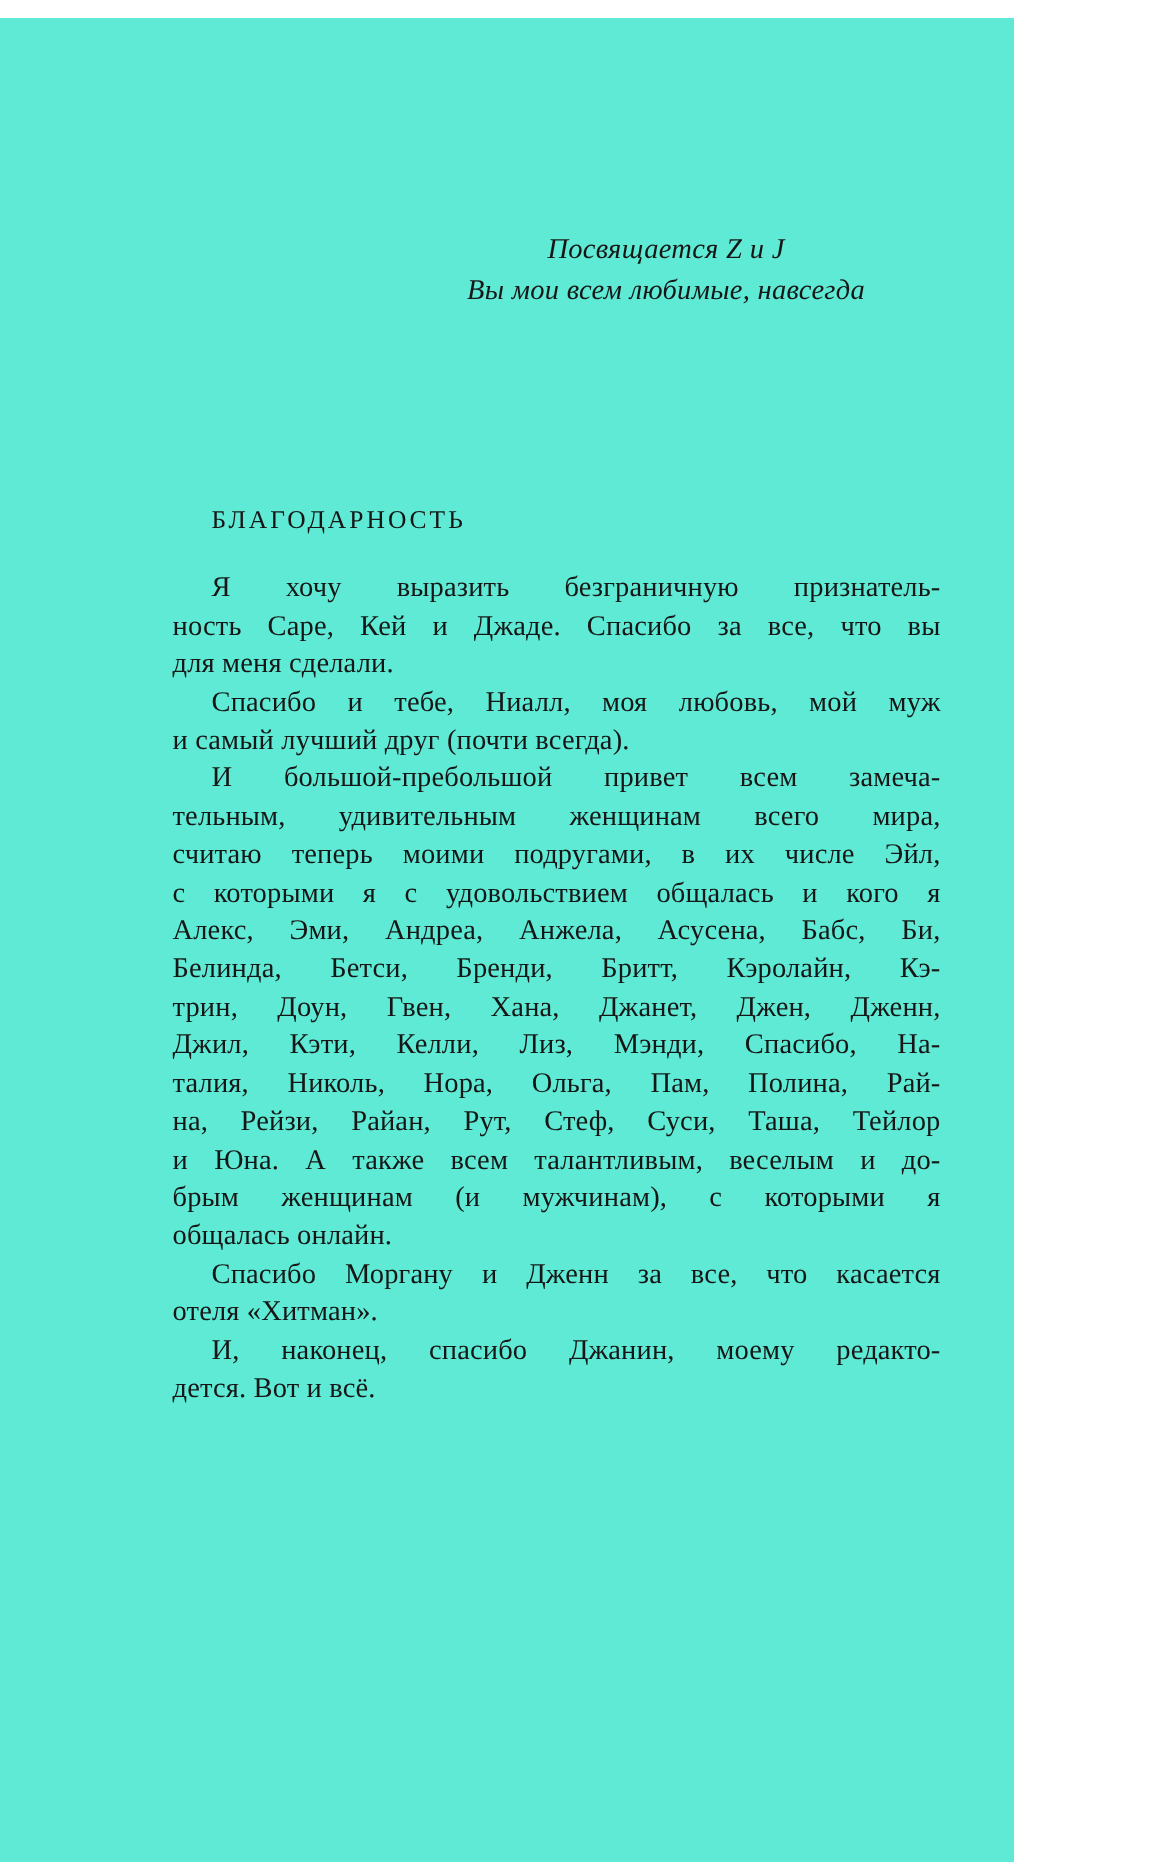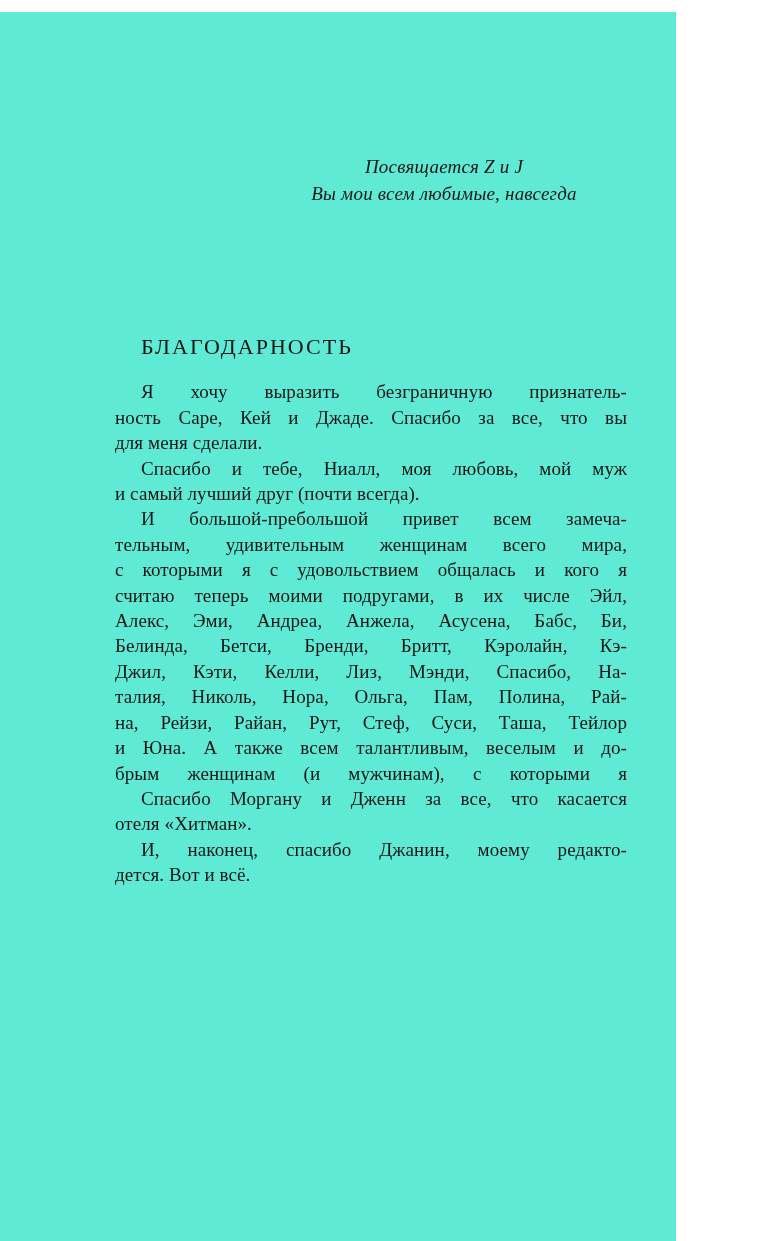--- a/index.html
+++ b/index.html
@@ -31,21 +31,21 @@
   .content {
     position: absolute;
     top: 322px;
     left: 115px;
     width: 512px;
     font-size: 19px;
     line-height: 25.4px;
     letter-spacing: 0.1px;
   }
   .heading {
-    font-size: 22px;
+    font-size: 17px;
     font-weight: normal;
     letter-spacing: 2px;
     text-indent: 26px;
     margin: 0 0 20px 0;
   }
   .para {
     margin: 0;
   }
   .line {
     text-align: justify;
@@ -75,29 +75,31 @@
           <div class="line just">ность Саре, Кей и Джаде. Спасибо за все, что вы</div>
           <div class="line">для меня сделали.</div>
         </div>
         <div class="para">
           <div class="line first just">Спасибо и тебе, Ниалл, моя любовь, мой муж</div>
           <div class="line">и самый лучший друг (почти всегда).</div>
         </div>
         <div class="para">
           <div class="line first just">И большой-пребольшой привет всем замеча-</div>
           <div class="line just">тельным, удивительным женщинам всего мира,</div>
+          <div class="line just">считаю теперь моими подругами, в их числе Эйл,</div>
           <div class="line just">с которыми я с удовольствием общалась и кого я</div>
-          <div class="line just">считаю теперь моими подругами, в их числе Эйл,</div>
           <div class="line just">Алекс, Эми, Андреа, Анжела, Асусена, Бабс, Би,</div>
           <div class="line just">Белинда, Бетси, Бренди, Бритт, Кэролайн, Кэ-</div>
+          <div class="line just">трин, Доун, Гвен, Хана, Джанет, Джен, Дженн,</div>
           <div class="line just">Джил, Кэти, Келли, Лиз, Мэнди, Спасибо, На-</div>
           <div class="line just">талия, Николь, Нора, Ольга, Пам, Полина, Рай-</div>
           <div class="line just">на, Рейзи, Райан, Рут, Стеф, Суси, Таша, Тейлор</div>
           <div class="line just">и Юна. А также всем талантливым, веселым и до-</div>
           <div class="line just">брым женщинам (и мужчинам), с которыми я</div>
+          <div class="line">общалась онлайн.</div>
         </div>
         <div class="para">
           <div class="line first just">Спасибо Моргану и Дженн за все, что касается</div>
           <div class="line">отеля «Хитман».</div>
         </div>
         <div class="para">
           <div class="line first just">И, наконец, спасибо Джанин, моему редакто-</div>
           <div class="line">дется. Вот и всё.</div>
         </div>
       </div>

